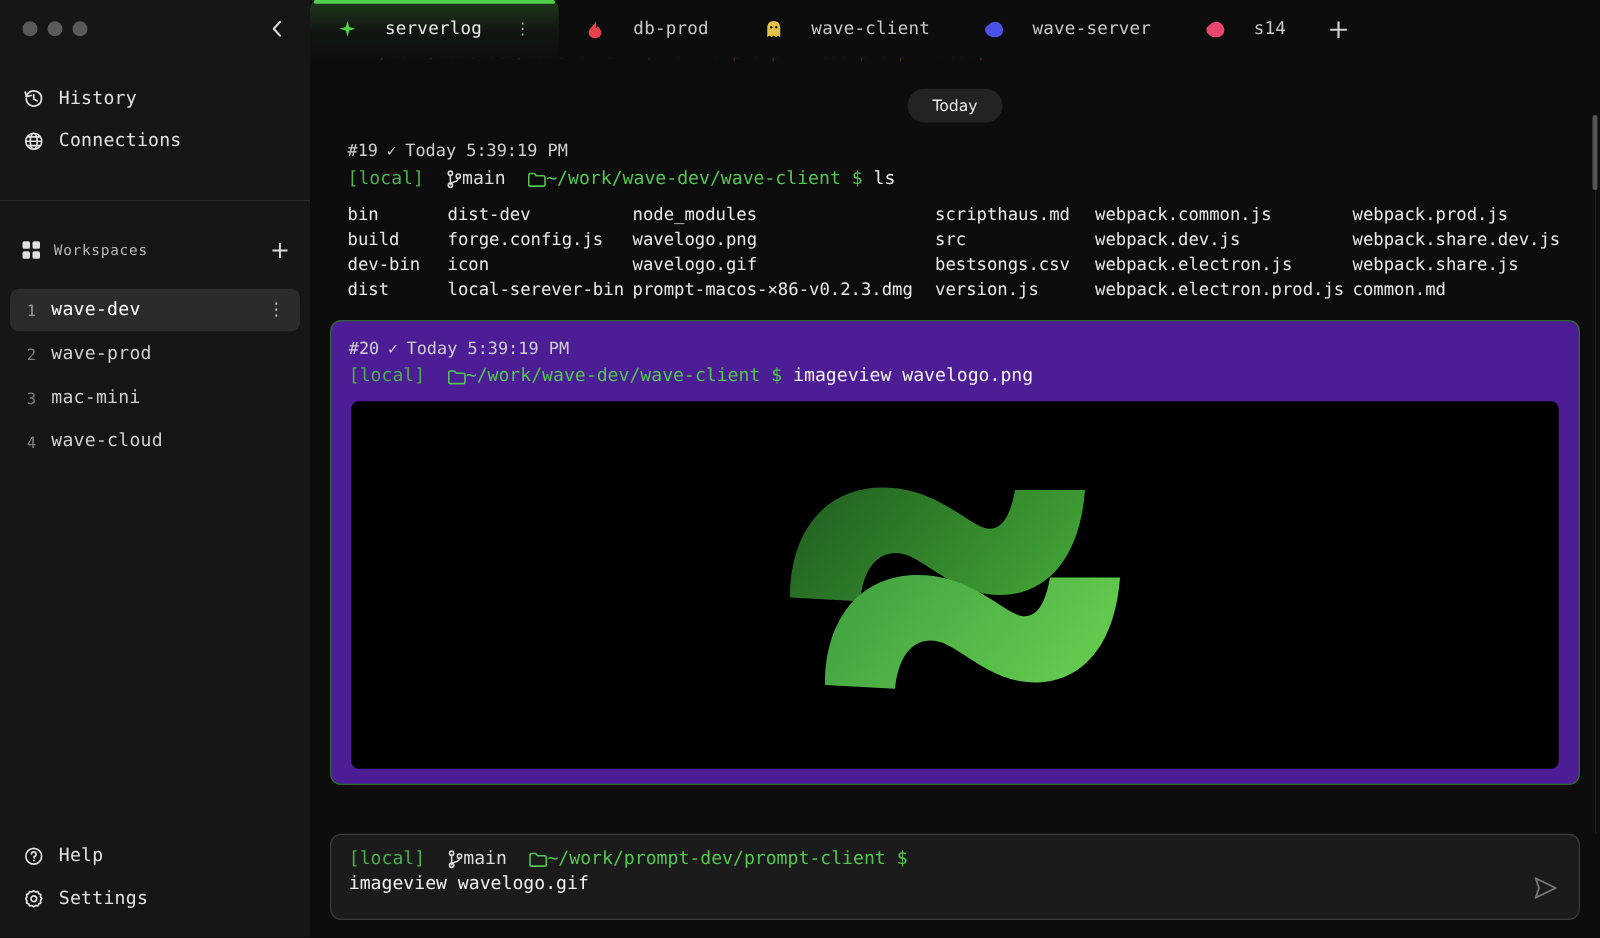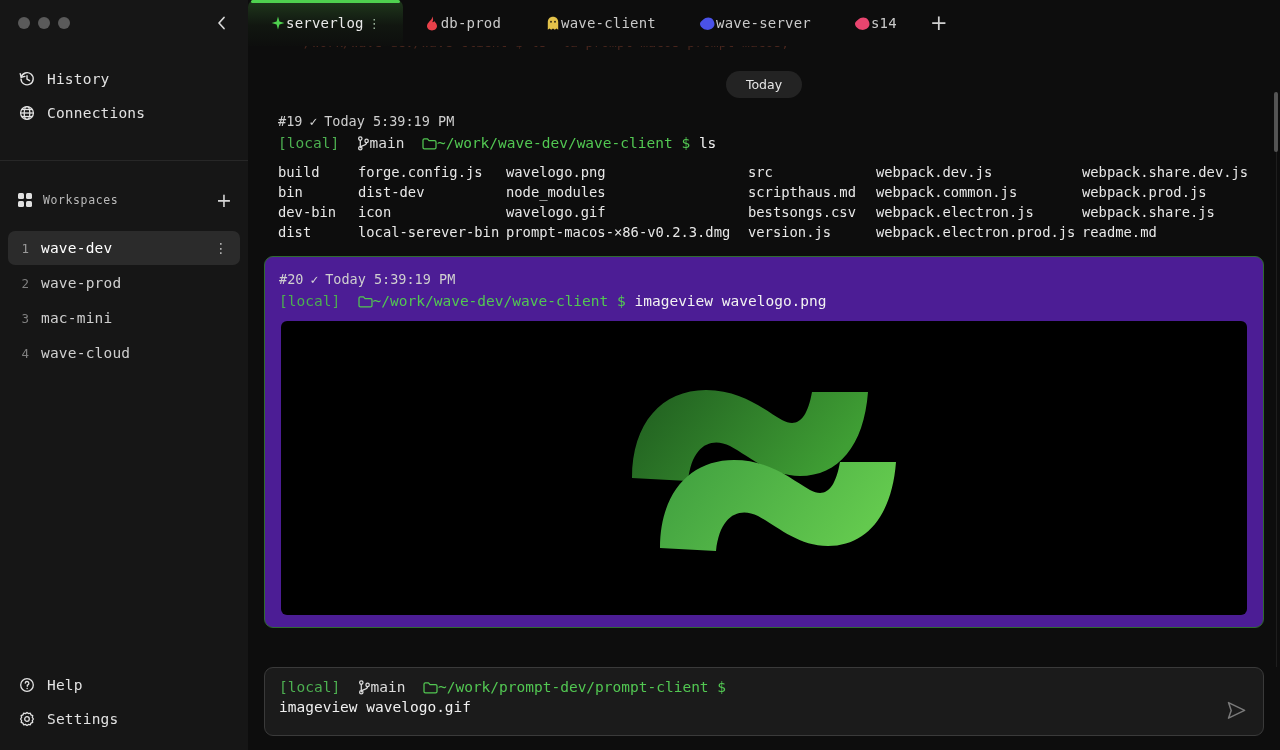--- a/index.html
+++ b/index.html
@@ -76,21 +76,21 @@
 
   
   .main { flex: 1 1 auto; height: 750px; display: flex; flex-direction: column;
           background: #0d0d0d; position: relative; }
 
   .tabbar {
     height: 46px; display: flex; align-items: stretch;
     background: #0d0d0d; position: relative; z-index: 5;
   }
   .tab {
-    display: flex; align-items: center; gap: 1px;
+    display: flex; align-items: center; gap: 23px;
     padding: 0 22px; color: #c9c9c9; font-size: 14px;
     position: relative; white-space: nowrap;
   }
   .tab .tlabel { letter-spacing: .2px; }
   .tab.active {
     background: linear-gradient(180deg, rgba(46,92,40,.55) 0%, rgba(24,40,22,.35) 55%, rgba(16,22,15,.15) 100%);
     color: #e9e9e9;
     border-top-left-radius: 7px; border-top-right-radius: 7px;
   }
   .tab.active::before {
@@ -392,50 +392,50 @@
           </span>
           <span class="c-path">~/work/wave-dev/wave-client</span>
           <span>&nbsp;</span>
           <span class="c-dollar">$</span>
           <span>&nbsp;</span>
           <span class="c-cmd">ls</span>
         </div>
 
         <div class="lsout">
           <div class="lsrow">
+            <span class="lscell lsc0">bin</span>
+            <span class="lscell lsc1">dist-dev</span>
+            <span class="lscell lsc2">node_modules</span>
+            <span class="lscell lsc3">scripthaus.md</span>
+            <span class="lscell lsc4">webpack.common.js</span>
+            <span class="lscell lsc5">webpack.prod.js</span>
+          </div>
+          <div class="lsrow">
             <span class="lscell lsc0">build</span>
             <span class="lscell lsc1">forge.config.js</span>
             <span class="lscell lsc2">wavelogo.png</span>
             <span class="lscell lsc3">src</span>
             <span class="lscell lsc4">webpack.dev.js</span>
             <span class="lscell lsc5">webpack.share.dev.js</span>
-          </div>
-          <div class="lsrow">
-            <span class="lscell lsc0">bin</span>
-            <span class="lscell lsc1">dist-dev</span>
-            <span class="lscell lsc2">node_modules</span>
-            <span class="lscell lsc3">scripthaus.md</span>
-            <span class="lscell lsc4">webpack.common.js</span>
-            <span class="lscell lsc5">webpack.prod.js</span>
           </div>
           <div class="lsrow">
             <span class="lscell lsc0">dev-bin</span>
             <span class="lscell lsc1">icon</span>
             <span class="lscell lsc2">wavelogo.gif</span>
             <span class="lscell lsc3">bestsongs.csv</span>
             <span class="lscell lsc4">webpack.electron.js</span>
             <span class="lscell lsc5">webpack.share.js</span>
           </div>
           <div class="lsrow">
             <span class="lscell lsc0">dist</span>
             <span class="lscell lsc1">local-serever-bin</span>
             <span class="lscell lsc2">prompt-macos-×86-v0.2.3.dmg</span>
             <span class="lscell lsc3">version.js</span>
             <span class="lscell lsc4">webpack.electron.prod.js</span>
-            <span class="lscell lsc5">readme.md</span>
+            <span class="lscell lsc5">common.md</span>
           </div>
         </div>
       </div>
 
       <div class="block bordered">
         <div class="blkhead">
           <span>#20</span>
           <span class="check">✓</span>
           <span>Today 5:39:19 PM</span>
         </div>

